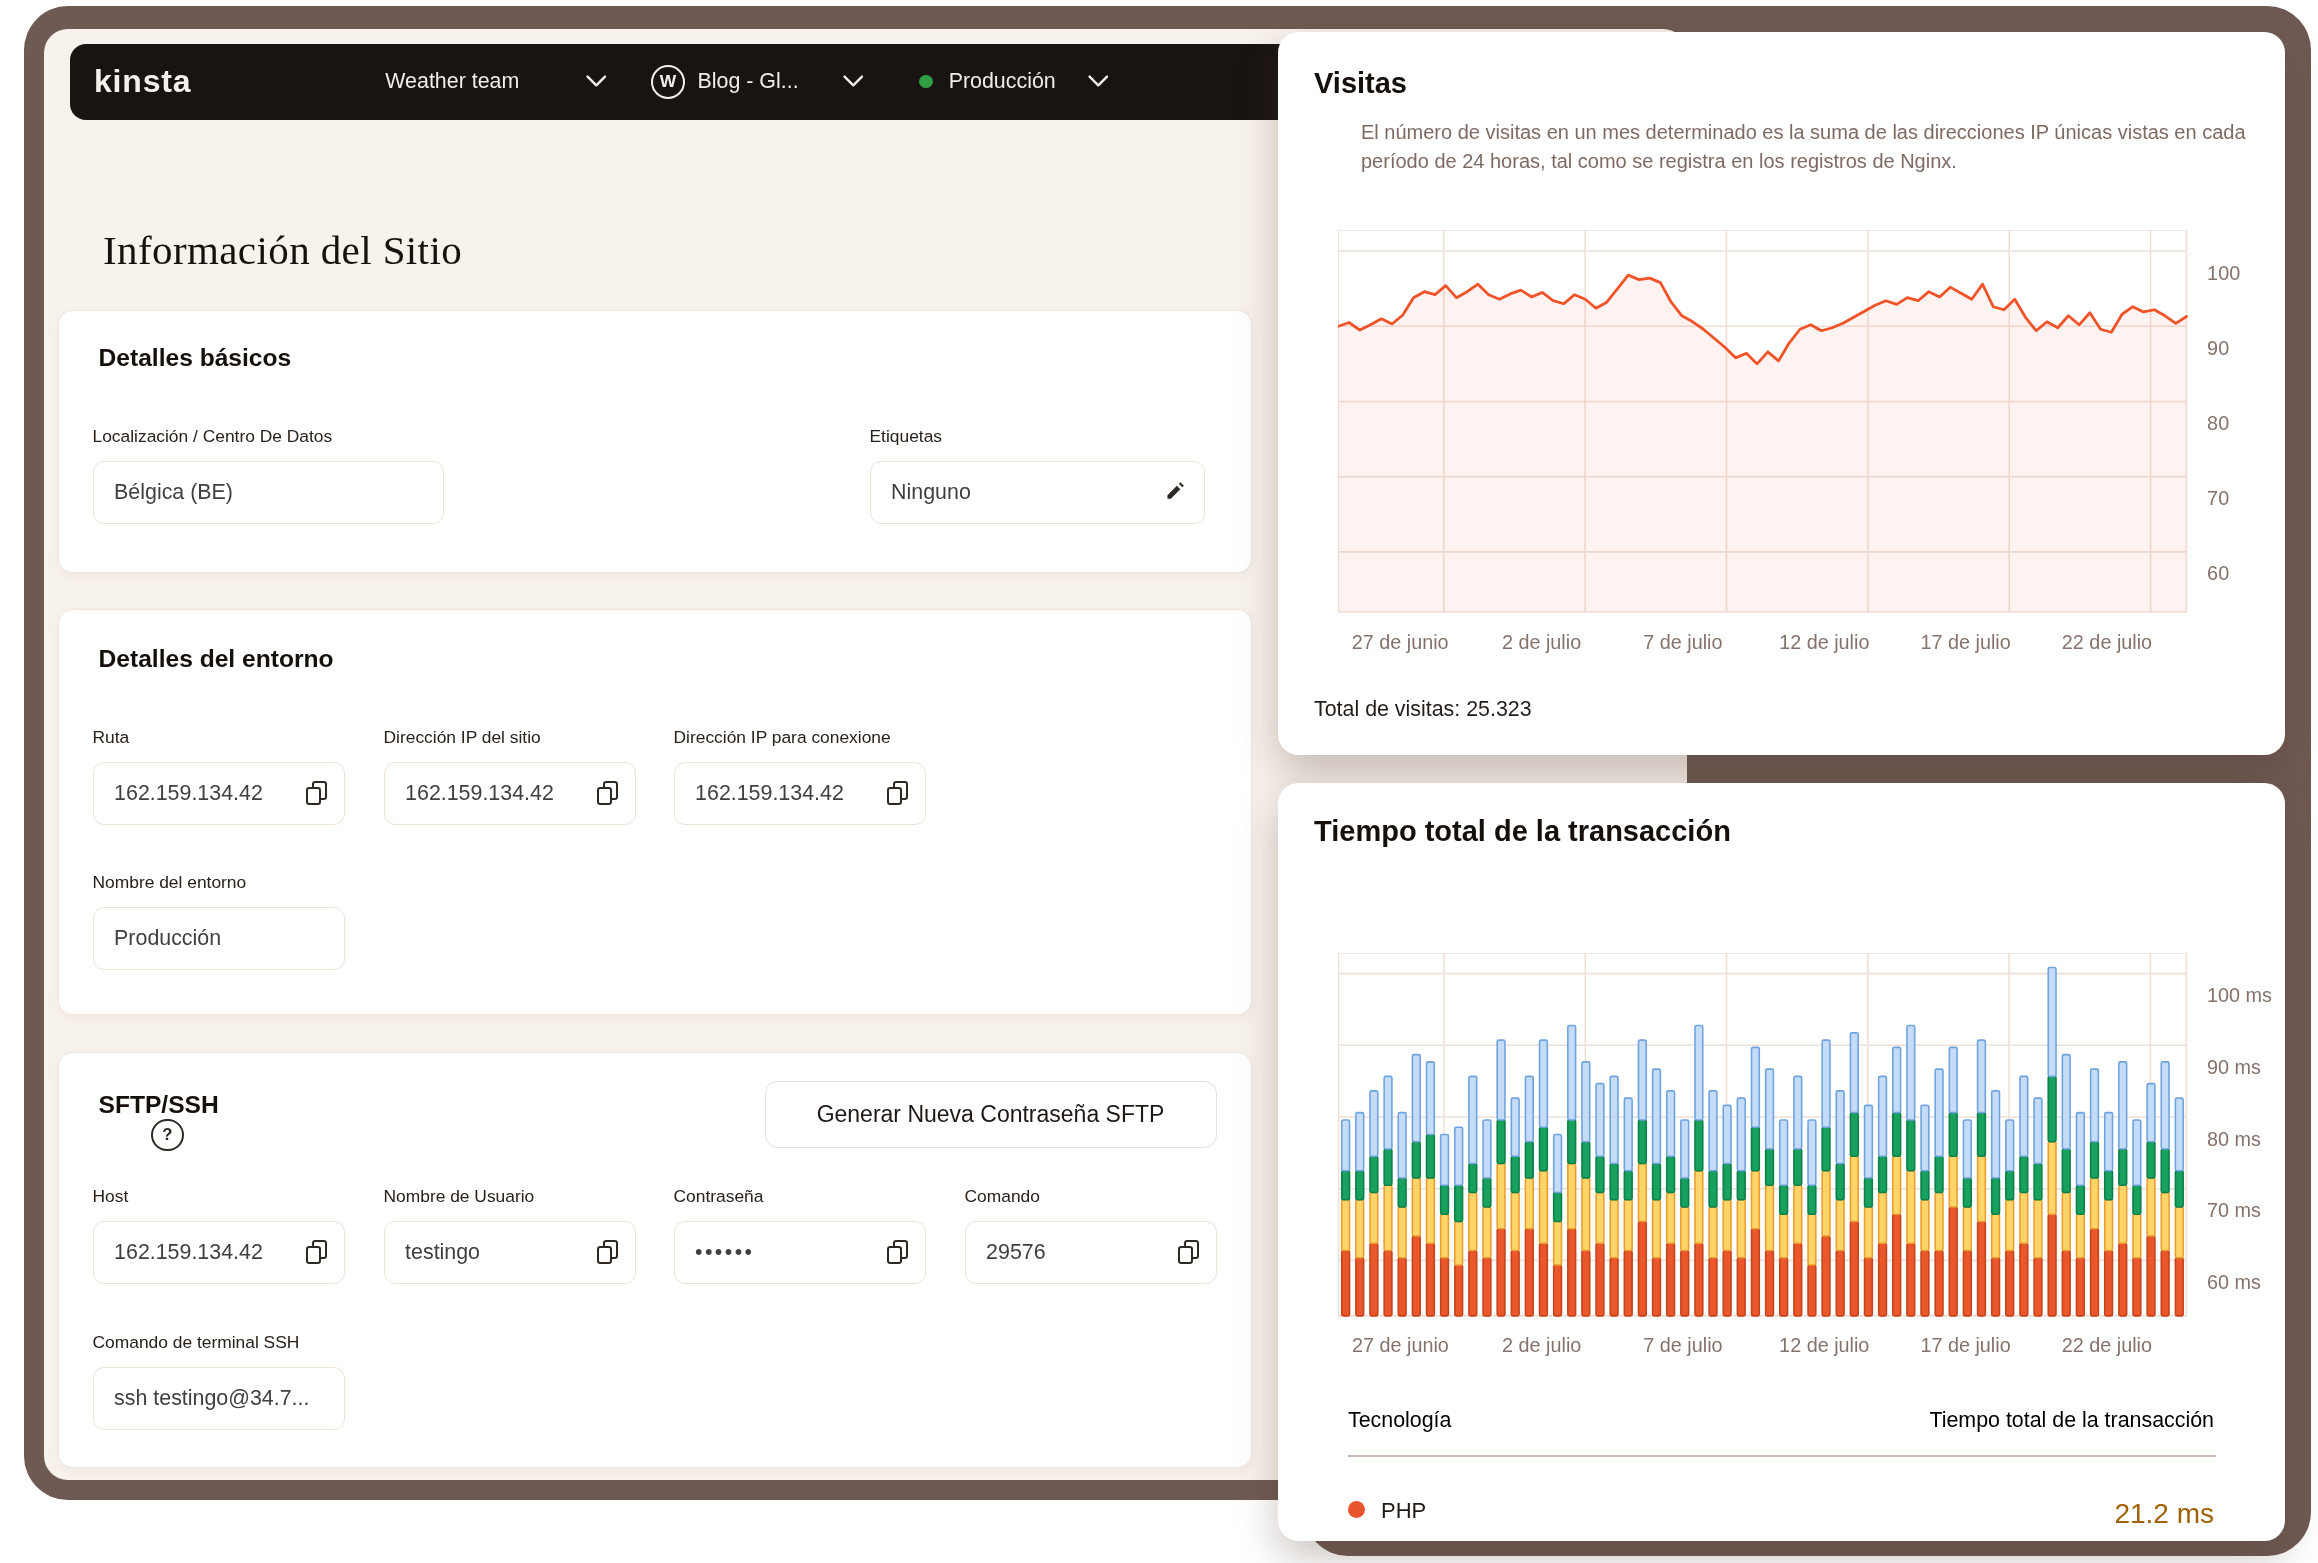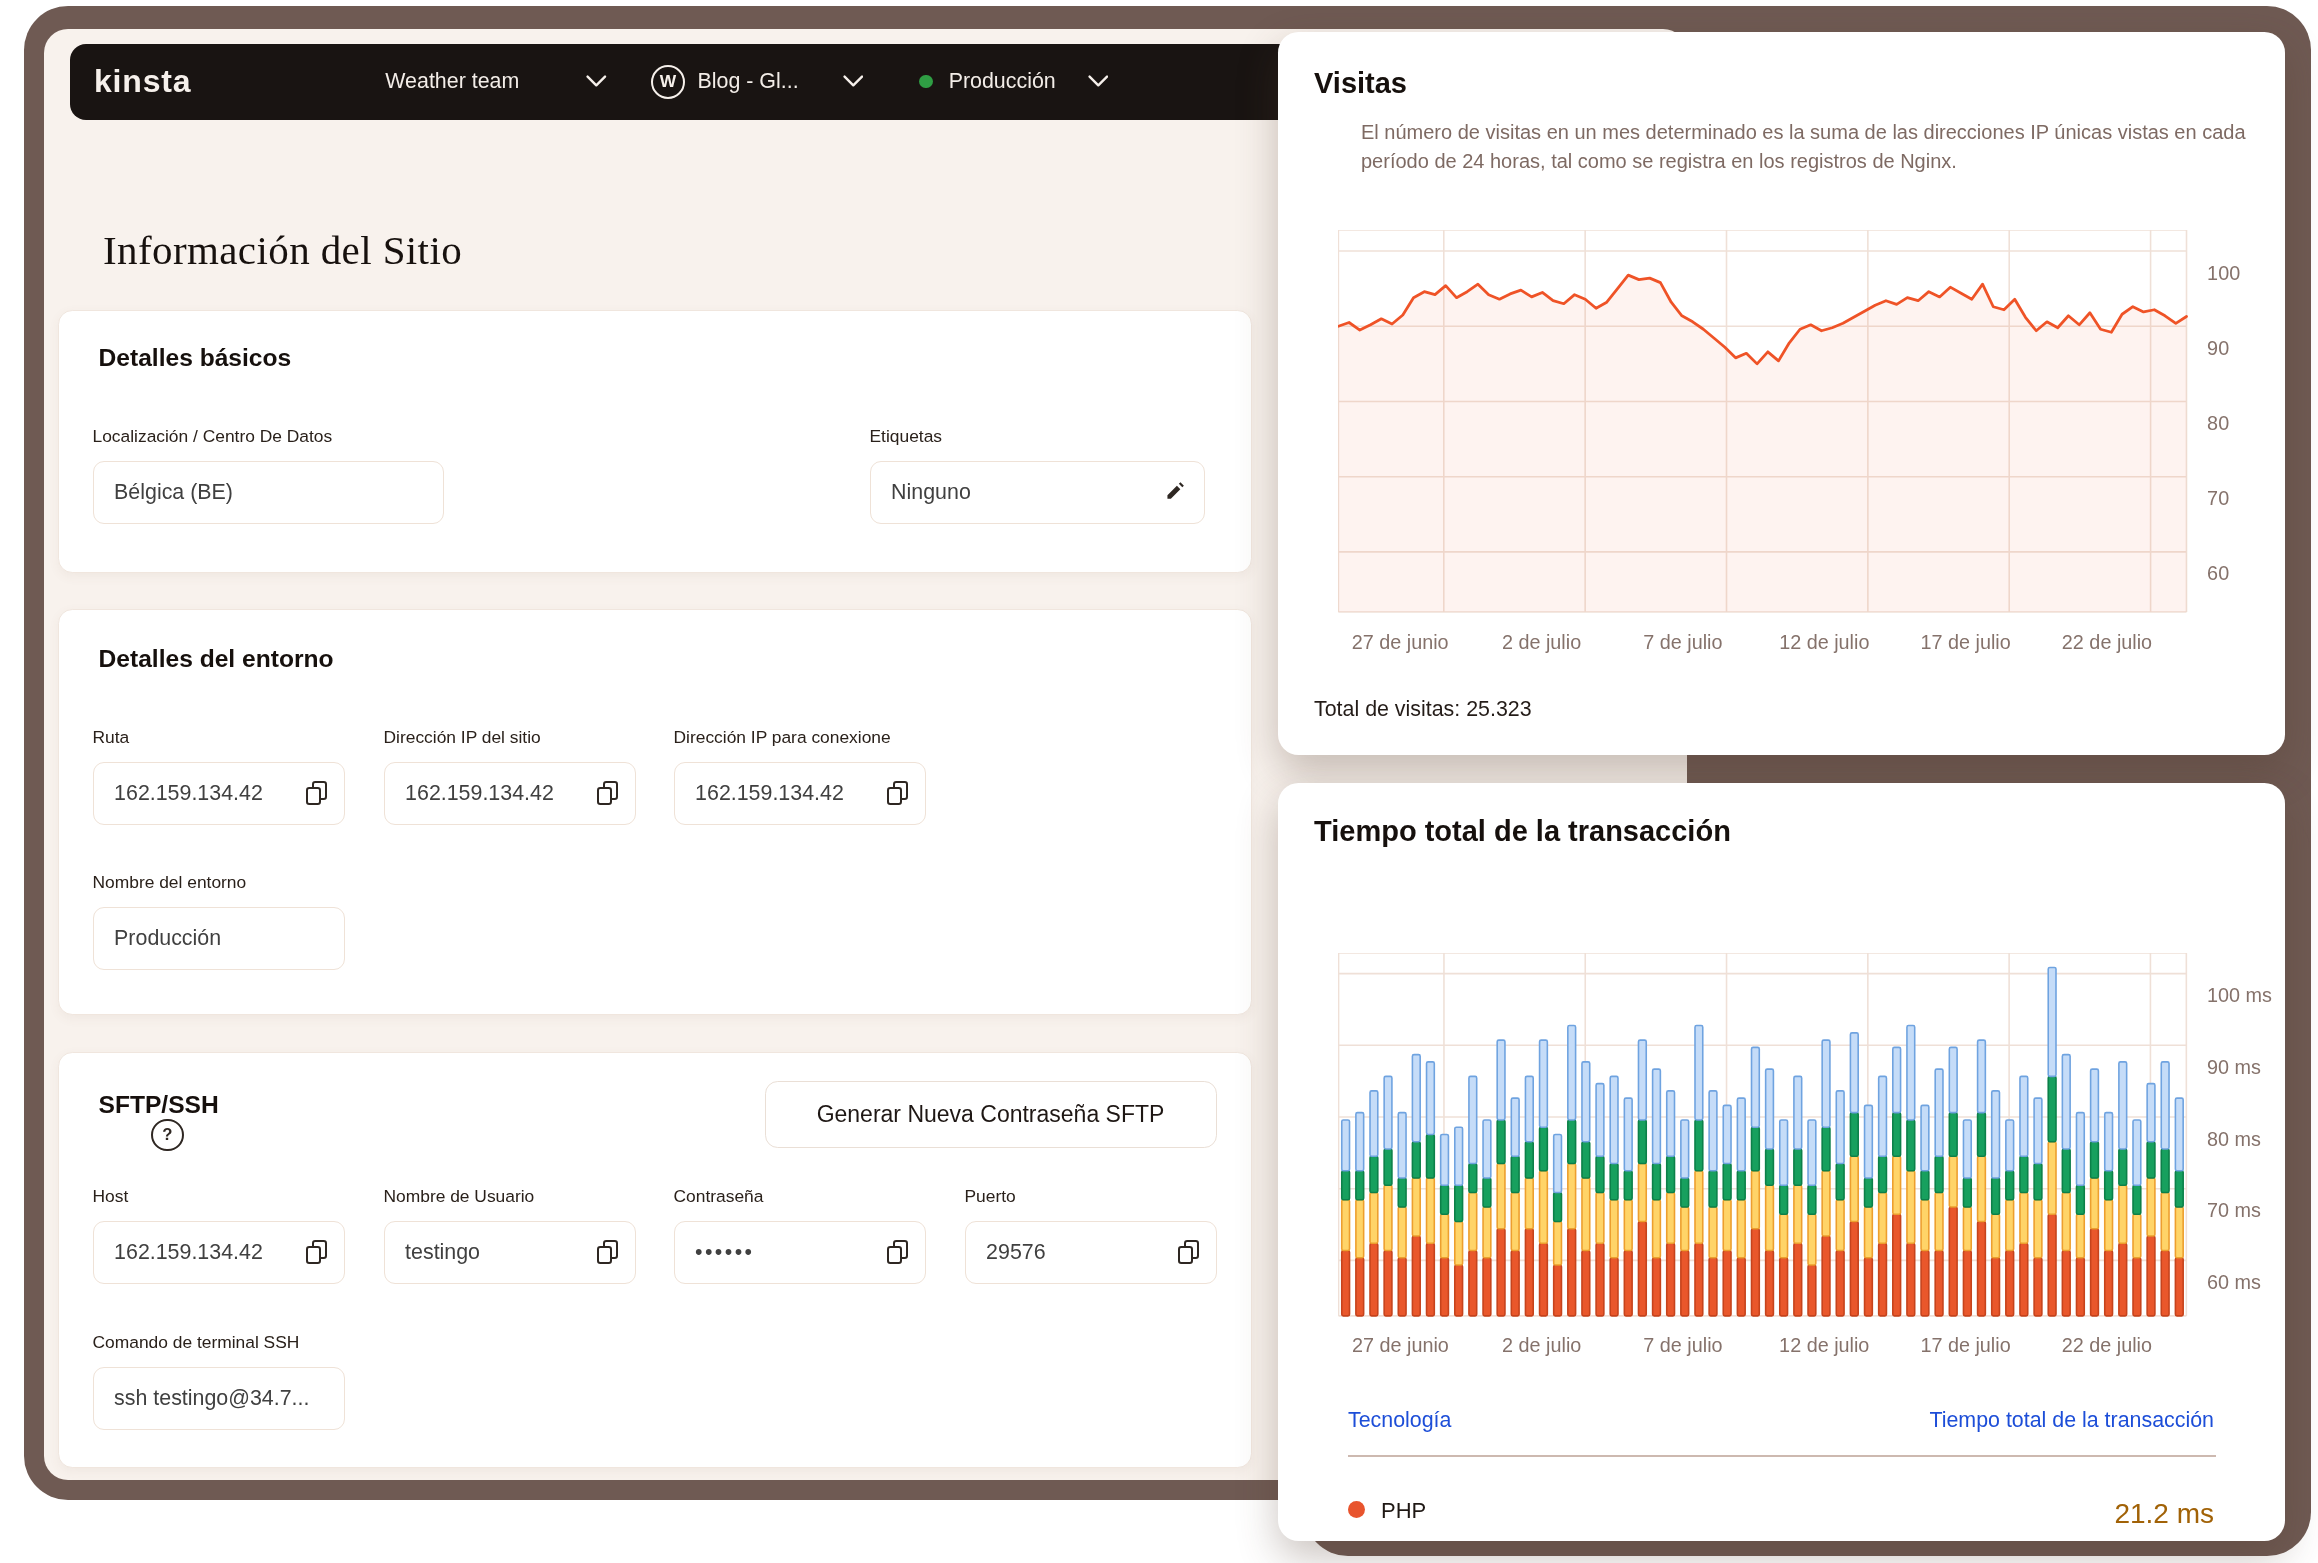--- a/index.html
+++ b/index.html
@@ -49,21 +49,21 @@
     align-items:center;justify-content:center;font-size:16.7px;font-weight:bold;color:#2E2722;margin-left:17.4px;}
   .sftp-btn{position:absolute;height:67px;background:#fff;border:1.6px solid #EADFD6;border-radius:12.7px;
     font-size:23px;color:#1E1714;display:flex;align-items:center;justify-content:center;
     box-sizing:border-box;cursor:pointer;font-family:"Liberation Sans",sans-serif;}
   
   .float-card{position:absolute;background:#ffffff;border-radius:20.6px;
     box-shadow:0 16px 40px rgba(80,55,42,0.30);box-sizing:border-box;}
   .card-title{position:absolute;font-size:29px;font-weight:bold;color:#16100D;}
   .card-desc{position:absolute;font-size:20px;line-height:28.5px;color:#7E6A63;margin-left:47px;}
   .total-line{position:absolute;font-size:21.4px;color:#241C18;}
-  .tbl-head{position:absolute;font-size:21.4px;color:#1d4ed8;white-space:nowrap;}
+  .tbl-head{position:absolute;font-size:21.4px;color:#000000;white-space:nowrap;}
   .tbl-divider{position:absolute;height:1.6px;background:#CDB9B0;}
   .legend-dot{position:absolute;width:17.4px;height:17.4px;border-radius:50%;background:#E8542D;}
   .legend-label{position:absolute;font-size:22px;color:#1F1814;}
   .legend-value{position:absolute;font-size:28px;color:#a16207;text-align:right;}
   .chart-holder{position:absolute;}
   svg text{font-family:"Liberation Sans",sans-serif;}
 </style>
 </head>
 <body>
 
@@ -175,21 +175,21 @@
       </div>
     </div>
     <div class="field" style="left:615px;top:133px;width:252px;">
       <div class="flabel">Contraseña</div>
       <div class="inputbox">
         <span class="ival" style="letter-spacing:2.4px;">••••••</span>
         <span class="ic-copy"></span>
       </div>
     </div>
     <div class="field" style="left:906px;top:133px;width:252px;">
-      <div class="flabel">Puerto</div>
+      <div class="flabel">Comando</div>
       <div class="inputbox">
         <span class="ival">29576</span>
         <span class="ic-copy"></span>
       </div>
     </div>
     <div class="field" style="left:34px;top:279px;width:252px;">
       <div class="flabel">Comando de terminal SSH</div>
       <div class="inputbox">
         <span class="ival">ssh testingo@34.7...</span>
       </div>

